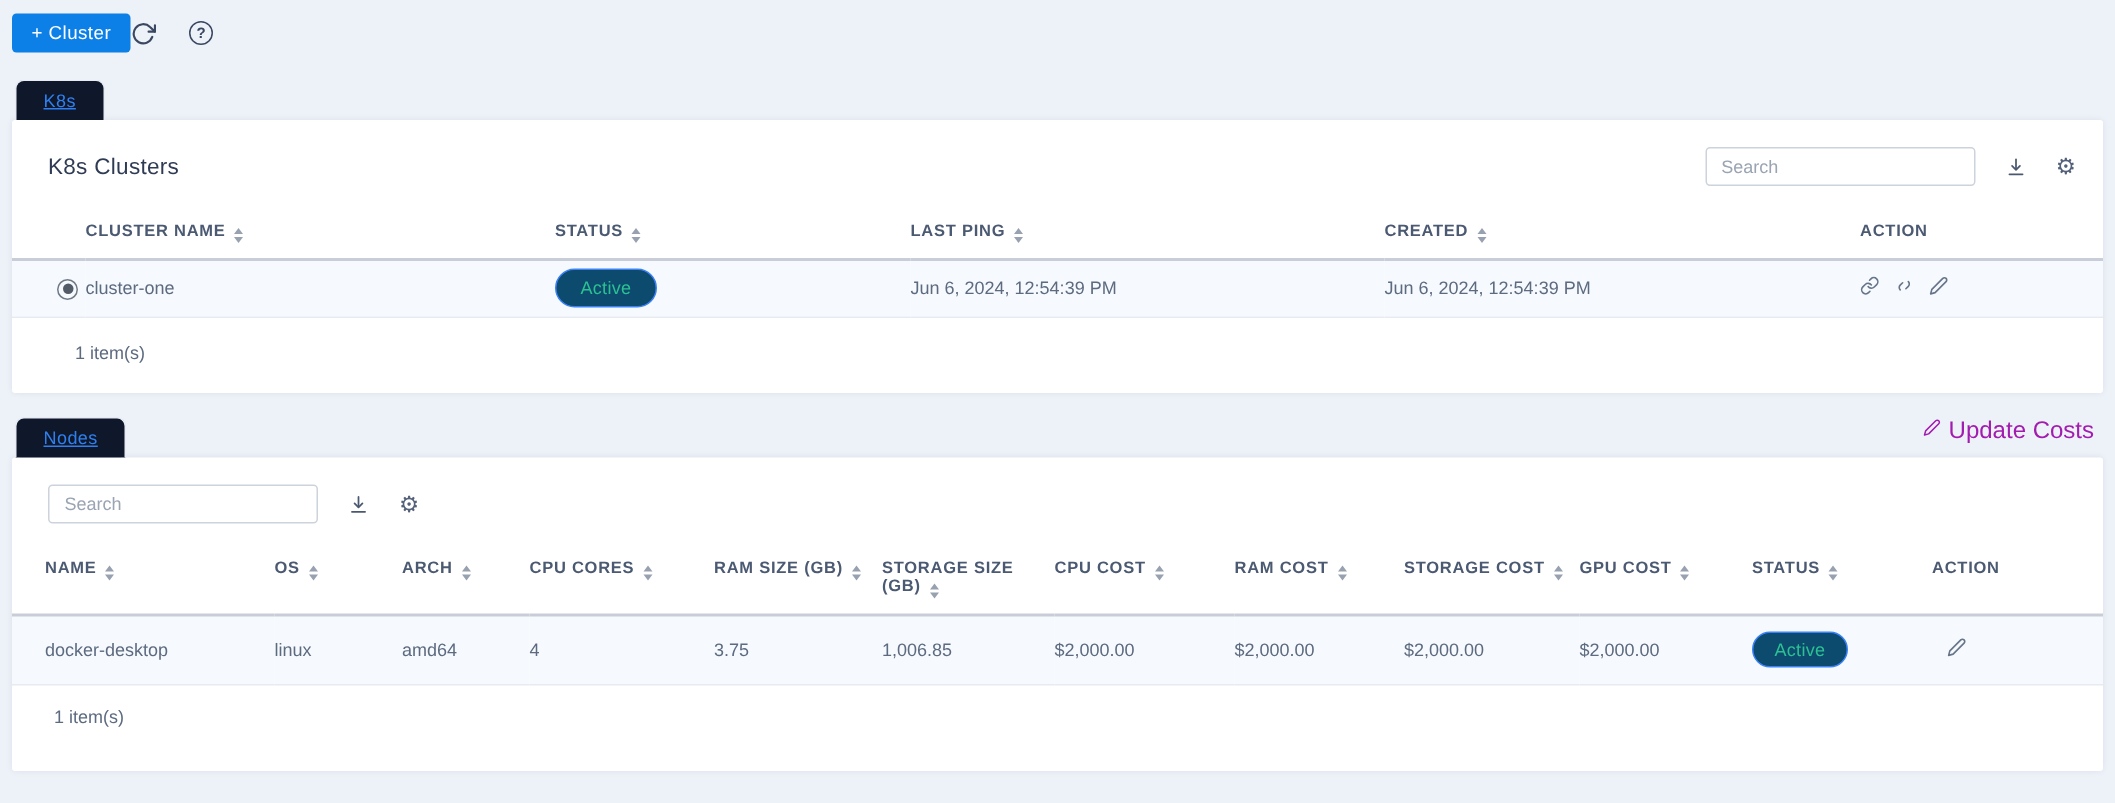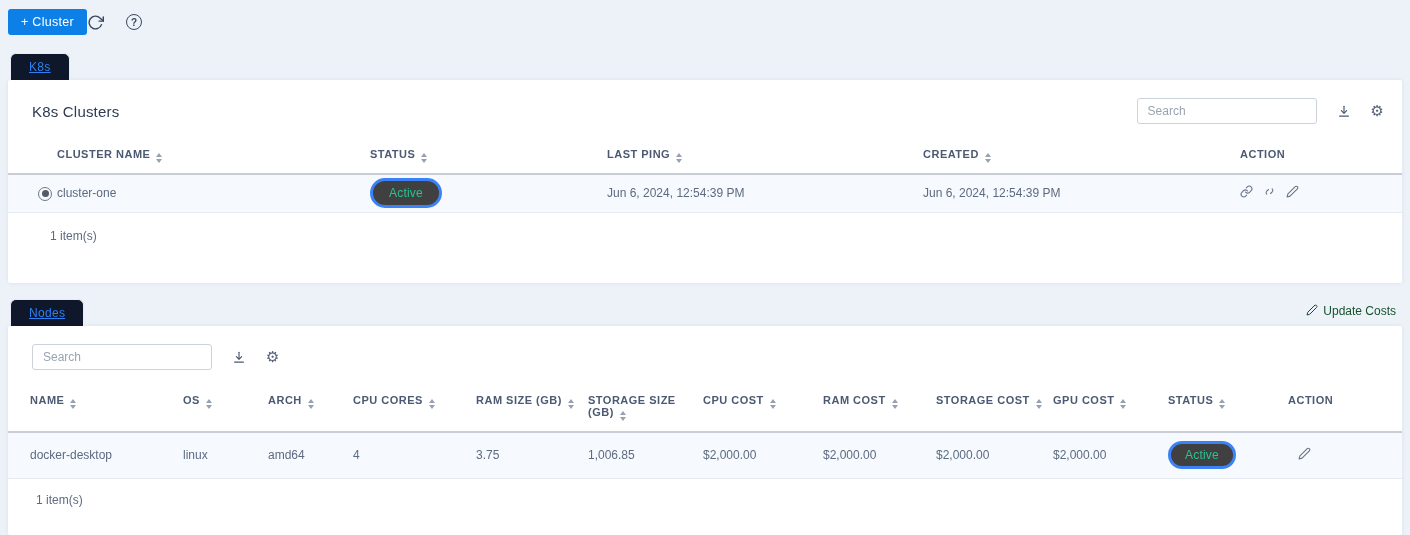--- a/index.html
+++ b/index.html
@@ -23,25 +23,25 @@
     font-size:10px; font-weight:bold; color:#3a4760;
   }
   
   .tabs-row { display:flex; justify-content:space-between; align-items:flex-end; margin:10px 8px 0 10px; height:26px; }
   .tabs-row.second { margin-top:17px; }
   .tab {
     background:#0f172a; color:#2e80f0; font-size:12px; letter-spacing:.3px;
     padding:6px 18px; border-radius:6px 6px 0 0; cursor:pointer;
     border:1px solid #e8ecf2; border-bottom:none; display:inline-block;text-decoration:underline;
   }
-  .link-action { color:#14532d; font-size:12px; display:inline-flex; align-items:flex-start; gap:5px;
+  .link-action { color:#a21caf; font-size:16px; display:inline-flex; align-items:flex-start; gap:5px;
     cursor:pointer; background:none; border:none; font-family:inherit; padding-bottom:8px; margin-right:6px; }
   
   .card { background:#fff; margin:0 8px; box-shadow:0 0 5px rgba(25,40,70,.07); border-radius:2px; }
-  .card.first { height:203px; }
+  .card.first { height:182px; }
   .card.second { height:209px; }
   .panel-head { display:flex; justify-content:space-between; align-items:center; padding:18px 18px 4px 24px; }
   .panel-title { font-size:15px; color:#2e3b53; letter-spacing:.2px; }
   .panel-subtitle { font-size:12px; color:#5d6b80; white-space:pre; }
   .panel-subtitle b { color:#3c495f; }
   .head-tools { display:flex; align-items:center; gap:20px; }
   .search-input {
     width:180px; height:26px; border:1px solid #ccd3dd; border-radius:3px;
     padding:0 10px; font-size:12px; color:#c2410c; font-family:inherit; background:#fff;
   }
@@ -57,21 +57,21 @@
   .drow { background:#f6f9fd; border-bottom:1px solid #e6eaf1; }
   .clusters-table .drow td { height:38px; }
   .nodes-table .drow td { height:46px; }
   .sort { display:inline-flex; flex-direction:column; gap:2px; margin-left:6px; vertical-align:1px; }
   .sort i { width:0; height:0; border-left:3.5px solid transparent; border-right:3.5px solid transparent; display:block; }
   .sort .up { border-bottom:4px solid #98a1b0; }
   .sort .dn { border-top:4px solid #98a1b0; }
   .radio { width:14px; height:14px; border-radius:50%; border:1px solid #6f7a88; display:inline-block; position:relative; vertical-align:middle; cursor:pointer; }
   .radio::after { content:""; position:absolute; inset:2.5px; border-radius:50%; background:#525b68; }
   .badge {
-    display:inline-block; border:3px solid #3b82f6; color:#2cc092; background:#404040;
+    display:inline-block; border:1px solid #3b82f6; color:#2cc092; background:#0c4a6e;
     border-radius:15px; font-size:12px; padding:5px 16px; letter-spacing:.2px;
   }
   .row-actions { display:inline-flex; gap:10px; align-items:center; color:#66758a; }
   .row-actions .icon-btn { color:#66758a; }
   .footer-count { font-size:12px; color:#5d6b80; padding:16px 0 0 42px; }
   svg { display:block; }
 </style>
 </head>
 <body>
 

